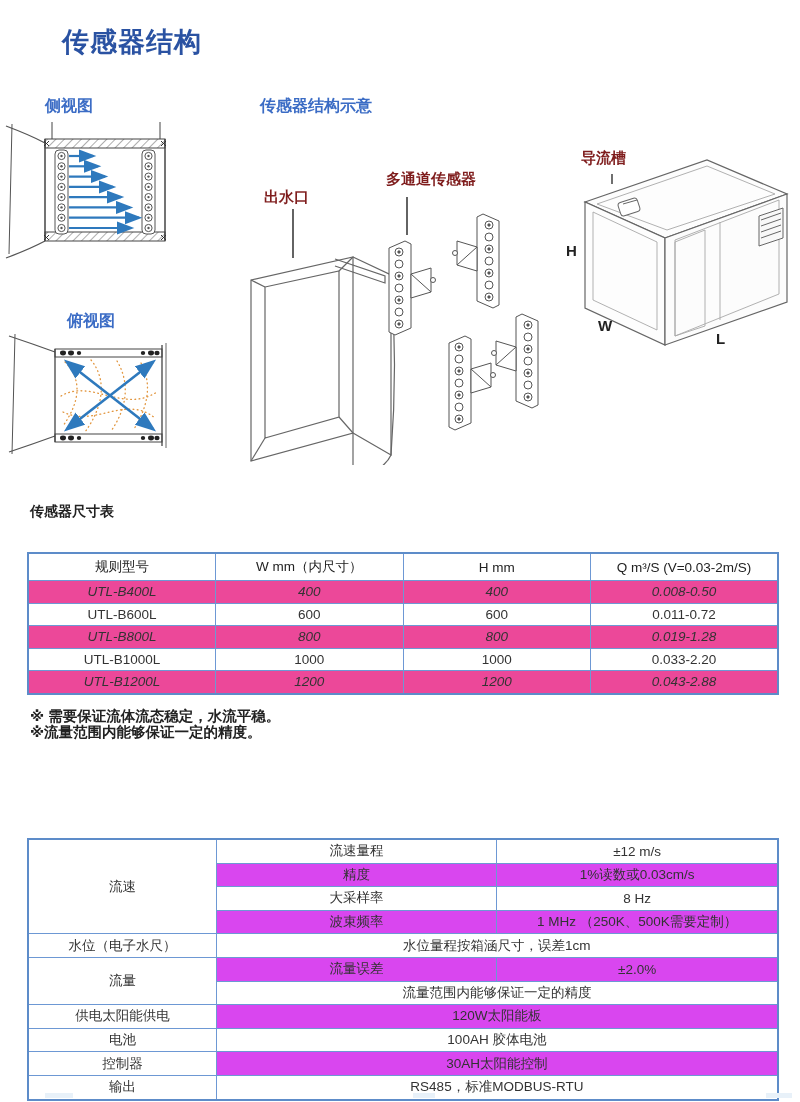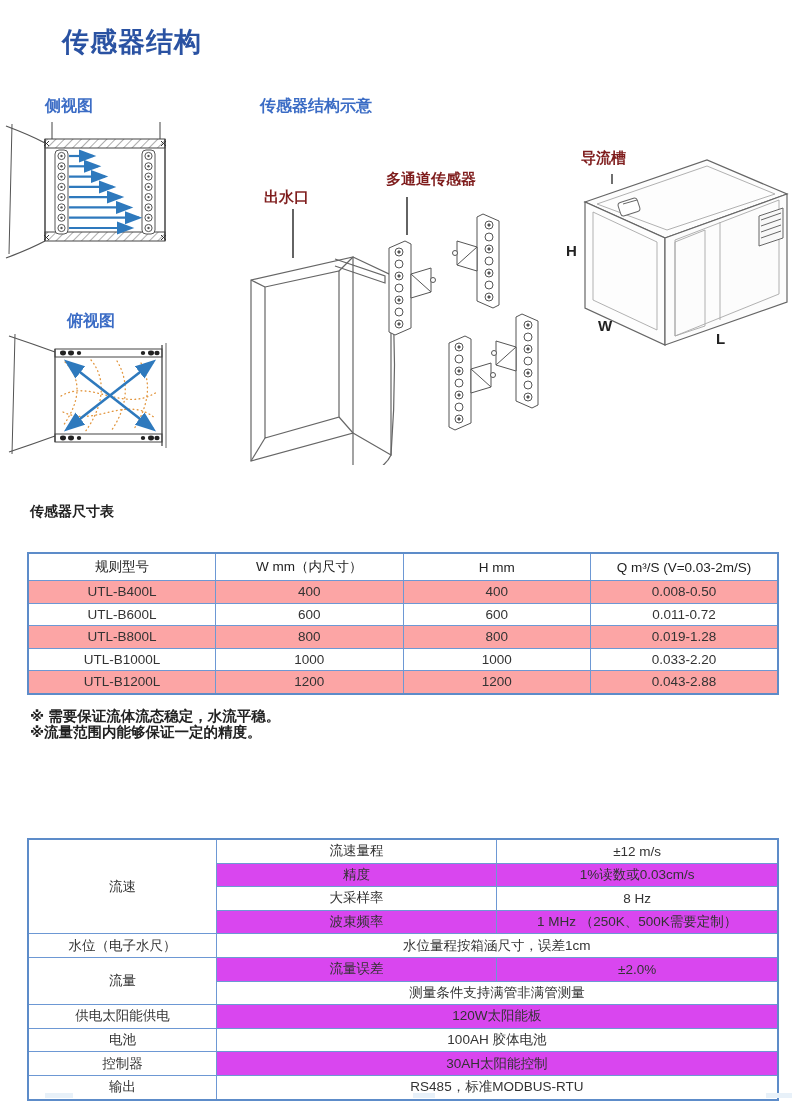--- a/index.html
+++ b/index.html
@@ -10,21 +10,21 @@
   .bluelabel{font-size:16px;font-weight:bold;color:#3b6cc5;}
   .blacklabel{font-size:15px;font-weight:bold;color:#7f1d1d;}
   .dimletter{font-size:15px;font-weight:600;color:#222;}
   .caption{font-size:14px;font-weight:bold;color:#222;}
   .note{font-size:14.5px;font-weight:600;color:#222;}
   table{border-collapse:collapse;table-layout:fixed;background:#fff;}
   .dtable{width:752px;border:2px solid #5d8cc9;margin-top:24px;}
   .dtable td,.dtable th{border:1px solid #6d98d4;text-align:center;font-size:13.5px;
      font-weight:normal;color:#333;height:21.5px;padding:0 4px;overflow:hidden;white-space:nowrap;}
   .dtable th{height:26px;color:#222;}
-  .dtable tr.b td{background:#fca5a5;}
+  .dtable tr.b td{background:#ec4899;font-style:italic;}
   .ttable{width:752px;border:2px solid #5d8cc9;}
   .ttable td{border:1px solid #6d98d4;text-align:center;font-size:13.5px;color:#333;
      height:22.6px;padding:0 4px;overflow:hidden;white-space:nowrap;}
   .ttable tr.b td{background:#d946ef;}
   .ttable td.grp{background:#fff !important;}
   svg{display:block;}
   .hint{position:absolute;height:5px;background:#e8f1f9;}
 </style>
 </head>
 <body>
@@ -327,21 +327,21 @@
     <tr>
       <td class="grp">水位（电子水尺）</td>
       <td colspan="2">水位量程按箱涵尺寸，误差1cm</td>
     </tr>
     <tr class="b">
       <td class="grp" rowspan="2">流量</td>
       <td>流量误差</td>
       <td>±2.0%</td>
     </tr>
     <tr>
-      <td colspan="2">测量条件支持满管非满管测量</td>
+      <td colspan="2">流量范围内能够保证一定的精度</td>
     </tr>
     <tr class="b">
       <td class="grp">供电太阳能供电</td>
       <td colspan="2">120W太阳能板</td>
     </tr>
     <tr>
       <td class="grp">电池</td>
       <td colspan="2">100AH 胶体电池</td>
     </tr>
     <tr class="b">

